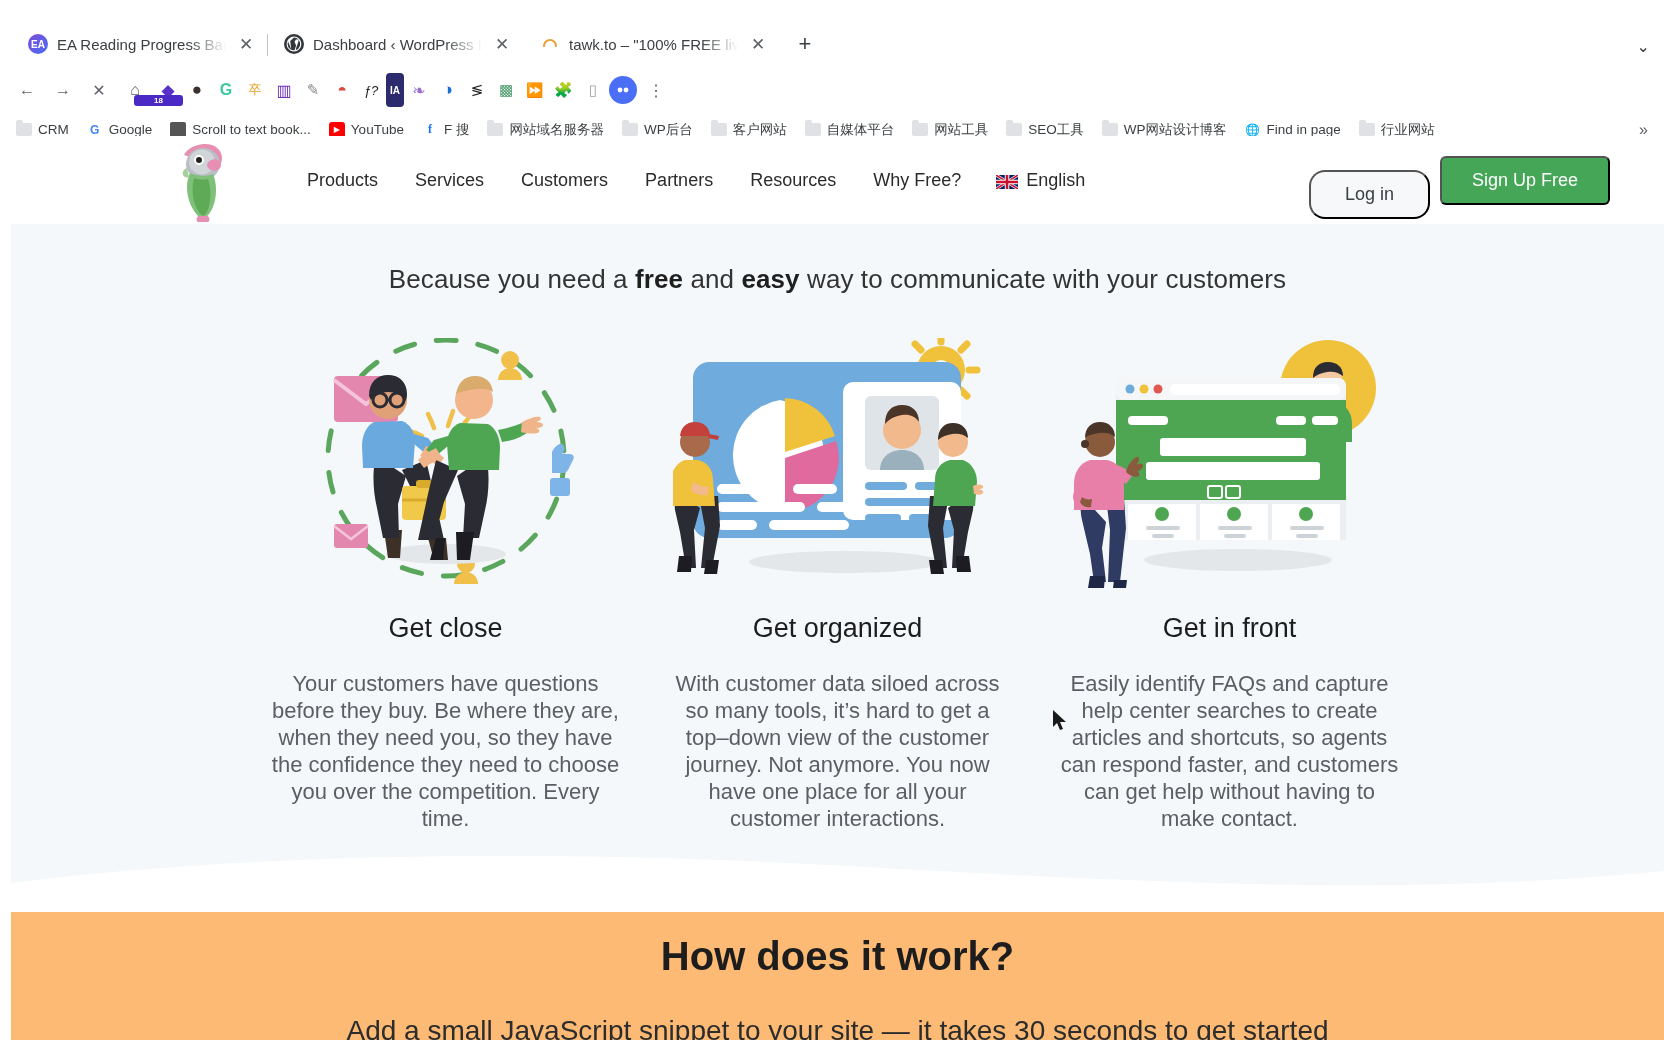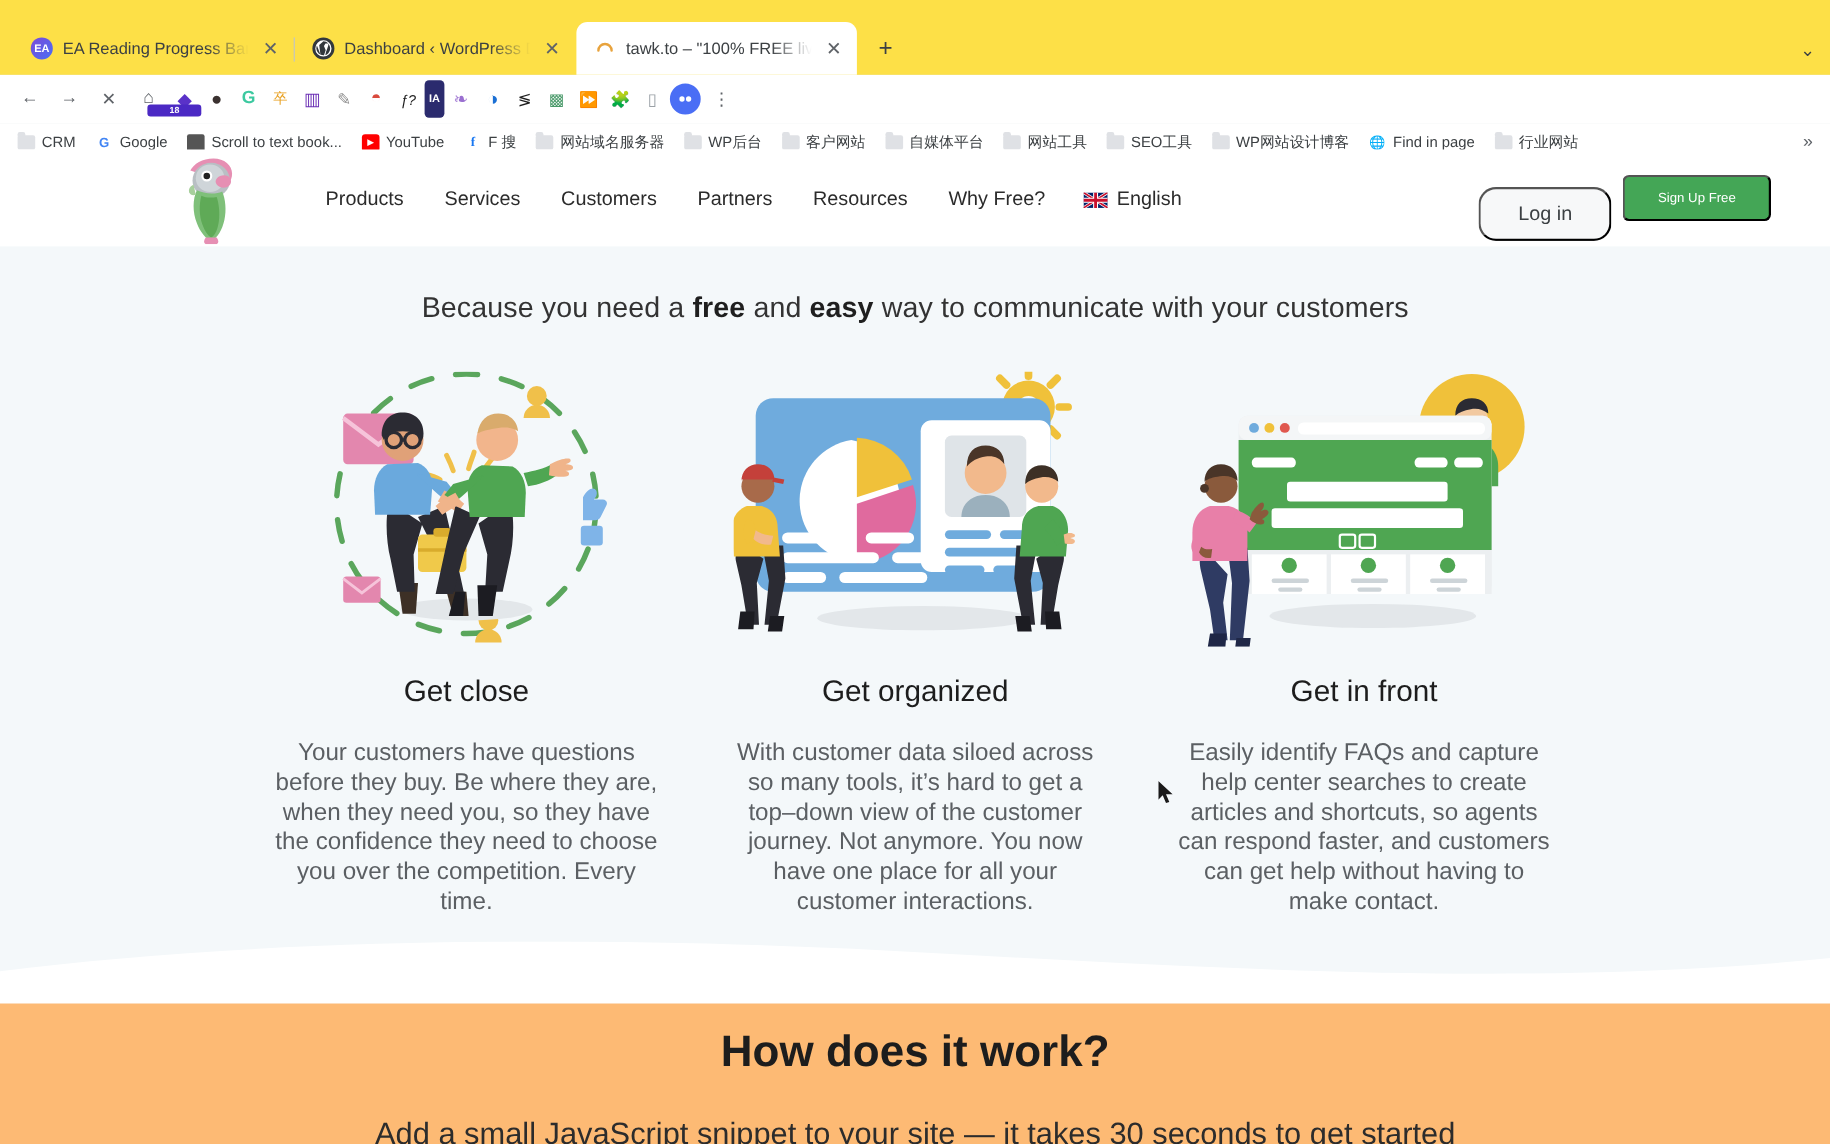--- a/index.html
+++ b/index.html
@@ -8,21 +8,21 @@
     font-family: "Liberation Sans", sans-serif;
     background: #000;
   }
   #app { width: 1664px; height: 1040px; position: relative; background: #0d0d0d; }
 
   
   .chrome { position: absolute; inset: 0 0 auto 0; background: #dee1e6; }
 
   
   .tabstrip {
-    height: 68px; background: #fde047; position: relative;
+    height: 68px; background: #ffffff; position: relative;
     display: flex; align-items: flex-end; padding: 0 0 0 12px;
   }
   .tab {
     height: 48px; width: 255px; border-radius: 10px 10px 0 0;
     display: flex; align-items: center; gap: 9px; padding: 0 10px 0 16px;
     position: relative; margin-right: 1px; font-size: 15px; color: #3c4043;
   }
   .tab.inactive { background: transparent; }
   .tab.active { background: #ffffff; }
   .tab .sep { position: absolute; right: -1px; top: 14px; height: 22px; width: 1px; background: #bfc4c9; }
@@ -60,37 +60,37 @@
   
   .bookmarks { height: 36px; background:#fff; display:flex; align-items:center; gap: 2px; padding: 0 8px;
     border-bottom: 1px solid #e5e7e9; font-size: 13.5px; color:#3c4043; overflow:hidden; }
   .bm { display:flex; align-items:center; gap: 6px; padding: 4px 8px; border-radius: 4px; white-space:nowrap; }
   .bm-ico { width:16px; height:16px; flex:0 0 16px; display:flex; align-items:center; justify-content:center; font-size: 12px;}
   .folder-ico { width:16px;height:13px;background:#dfe1e5; border-radius:2px; position:relative; }
   .folder-ico:after{content:"";position:absolute;left:0;top:-3px;width:7px;height:4px;background:#dfe1e5;border-radius:2px 2px 0 0;}
   .bm-overflow { margin-left:auto; padding: 0 8px; color:#5f6368; font-size: 16px;}
 
   
-  .page { position:absolute; left:0; right:0; top:136px; bottom:0; background:#fff; overflow:hidden; }
+  .page { position:absolute; left:0; right:0; top:136px; bottom:0; background:#fff; overflow:hidden;padding-left:11px; }
 
   .site-nav { height: 88px; background:#fff; display:flex; align-items:center; padding: 0 54px 0 0; }
   .logo { width: 150px; display:flex; justify-content:center; flex:0 0 150px; margin-left: 118px;}
   .nav-links { display:flex; align-items:center; gap: 33px; margin-left: 26px; }
   .nav-link { font-size: 18px; color:#2b2b2b; padding: 6px 2px; }
   .lang { display:flex; align-items:center; gap: 8px; font-size: 18px; color:#2b2b2b; }
   .flag { width: 22px; height: 14px; flex:0 0 22px; }
   .nav-right { margin-left:auto; display:flex; align-items:center; gap: 10px; }
   .btn-login { padding: 12px 34px; border-radius: 16px; background:#f7f8f9; color:#3c4043; font-size: 18px; margin-top: 29px; }
-  .btn-signup { padding: 12px 30px; border-radius: 6px; background:#44a656; color:#fff; font-size: 12px; }
+  .btn-signup { padding: 12px 30px; border-radius: 6px; background:#44a656; color:#fff; font-size: 18px; }
 
   .hero { background:#f4f8fa; padding-top: 40px; position:relative; }
   .hero-title { text-align:center; font-size: 26px; color:#333; font-weight: 400; letter-spacing:.1px; }
   .hero-title b { font-weight: 700; color:#1f1f1f; }
 
-  .cards { display:flex; justify-content:center; gap: 16px; padding: 34px 94px 0 94px; }
+  .cards { display:flex; justify-content:center; gap: 0px; padding: 34px 94px 0 94px; }
   .card { width: 392px; text-align:center; padding: 0 12px; }
   .illo { height: 268px; display:flex; align-items:center; justify-content:center; }
   .card-title { font-size: 27px; color:#1d1d1d; margin-top: 16px; font-weight: 400; }
   .card-text { font-size: 22px; line-height: 27px; color:#5b5f63; margin-top: 26px; padding: 0 10px;}
 
   .wave { height: 56px; position:relative; overflow:hidden; margin-top: 24px;}
   .wave svg { position:absolute; bottom:-1px; left:0; width: 100%; height: 60px; display:block;}
 
   .howto { background:#fdba74; text-align:center; padding-top: 22px;}
   .howto h2 { font-size: 40px; color:#1d1d1d; font-weight: 700; }

